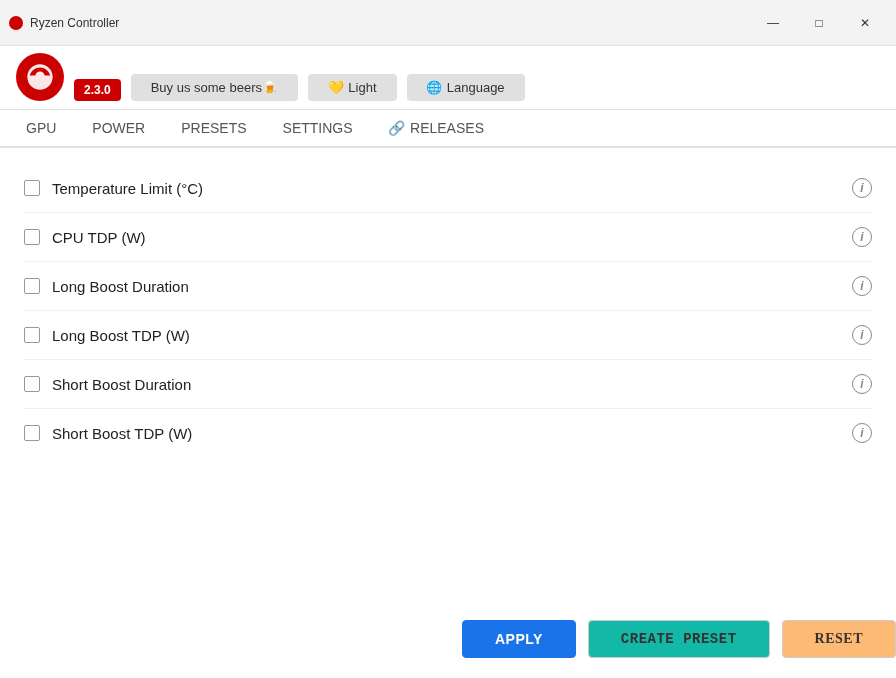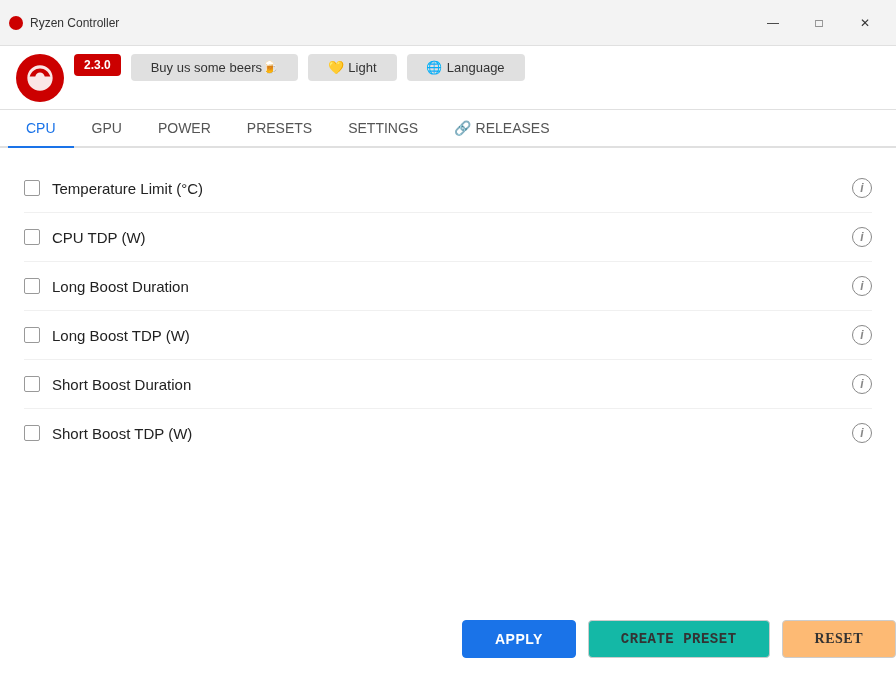--- a/index.html
+++ b/index.html
@@ -45,21 +45,21 @@
       background: transparent;
       border: none;
       cursor: pointer;
       font-size: 12px;
       color: #333;
     }
 
     
     .header {
       display: flex;
-      align-items: flex-start;
+      align-items: flex-end;
       padding: 8px 16px;
       gap: 10px;
       border-bottom: 1px solid #e0e0e0;
       height: 64px;
     }
     .logo-circle {
       width: 48px;
       height: 48px;
       background: #cc0000;
       border-radius: 50%;
@@ -233,23 +233,20 @@
       <span>💛</span>
       <span>Light</span>
     </button>
     <button class="header-btn">
       <span>🌐</span>
       <span>Language</span>
     </button>
   </div>
 
   <div class="tabs">
-    <div class="tab active">
-      <span>CPU</span>
-    </div>
     <div class="tab">
       <span>GPU</span>
     </div>
     <div class="tab">
       <span>POWER</span>
     </div>
     <div class="tab">
       <span>PRESETS</span>
     </div>
     <div class="tab">

